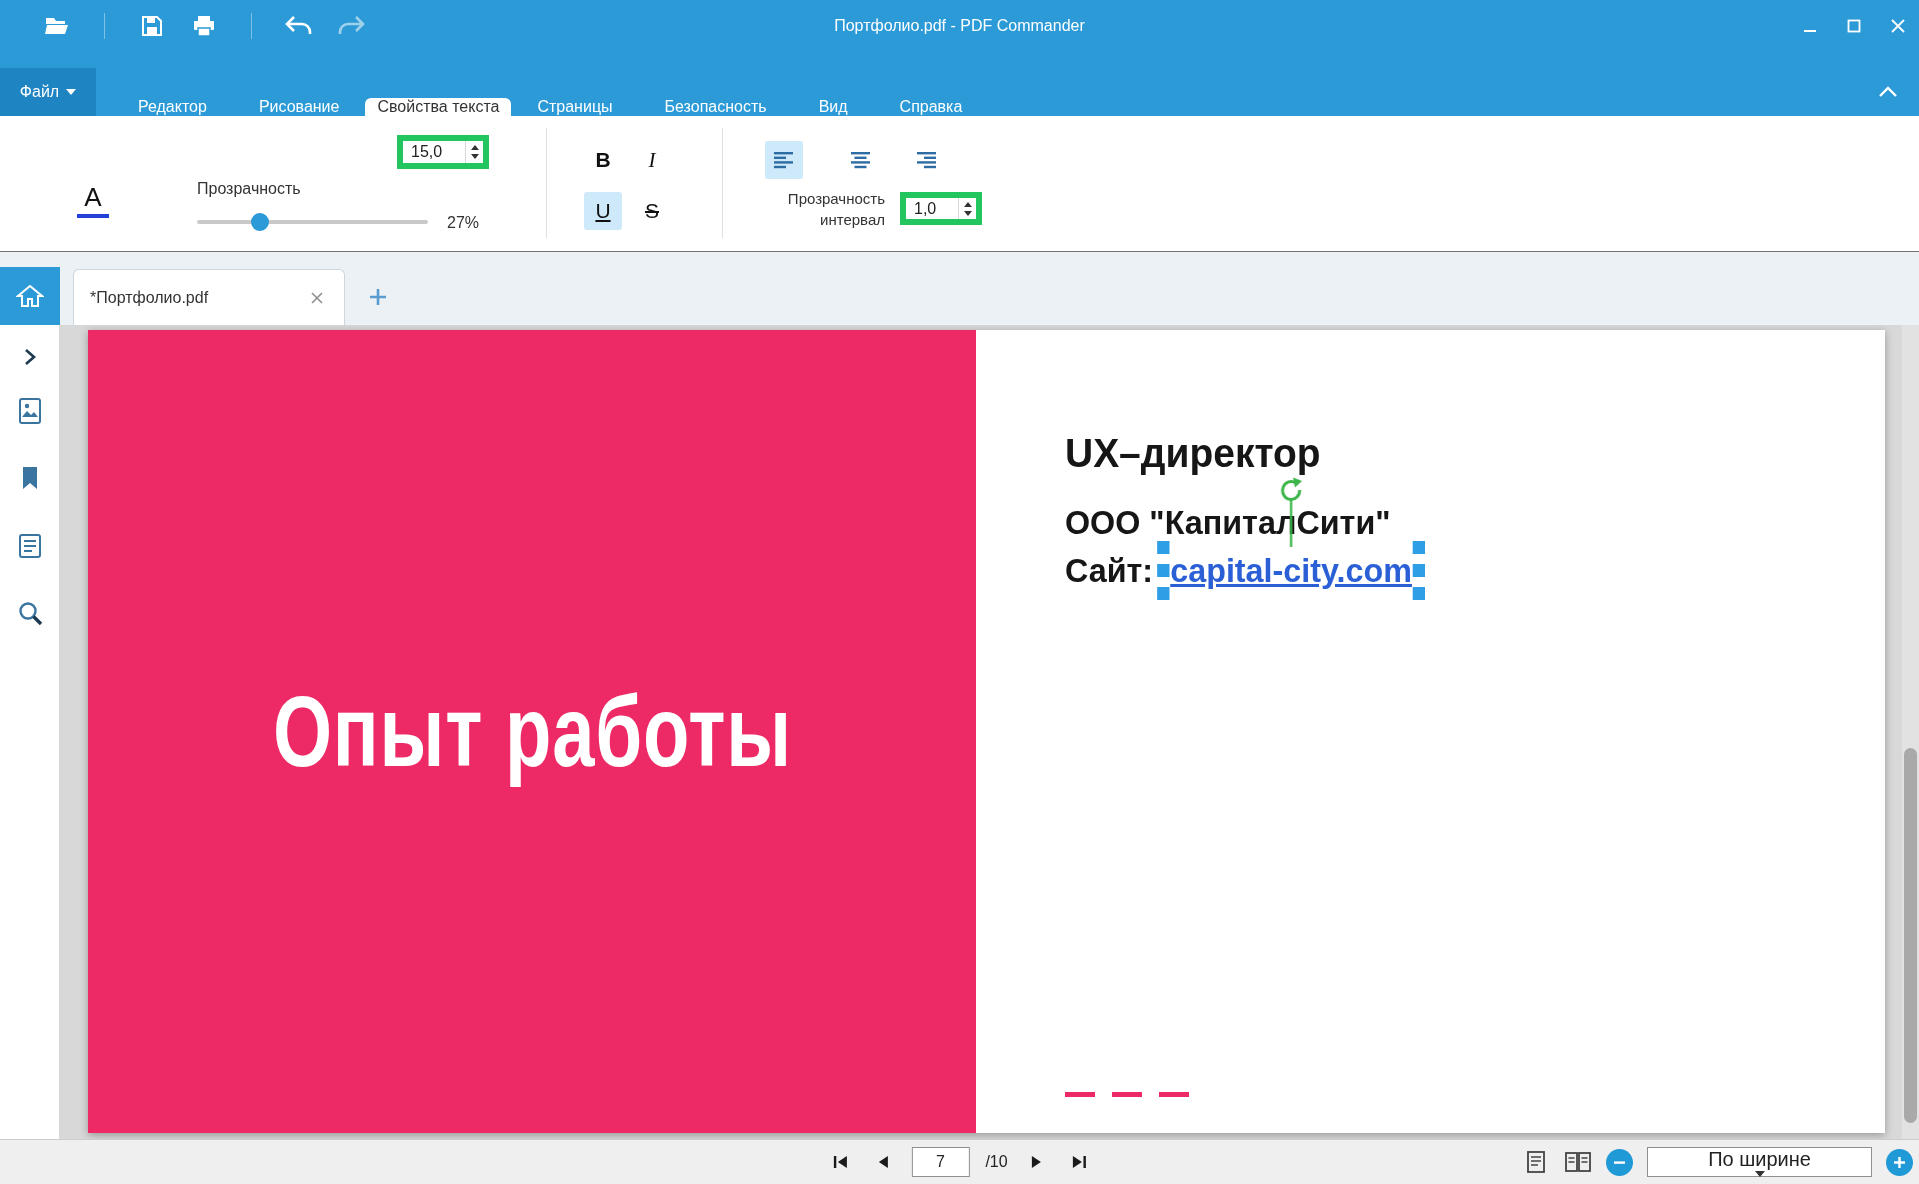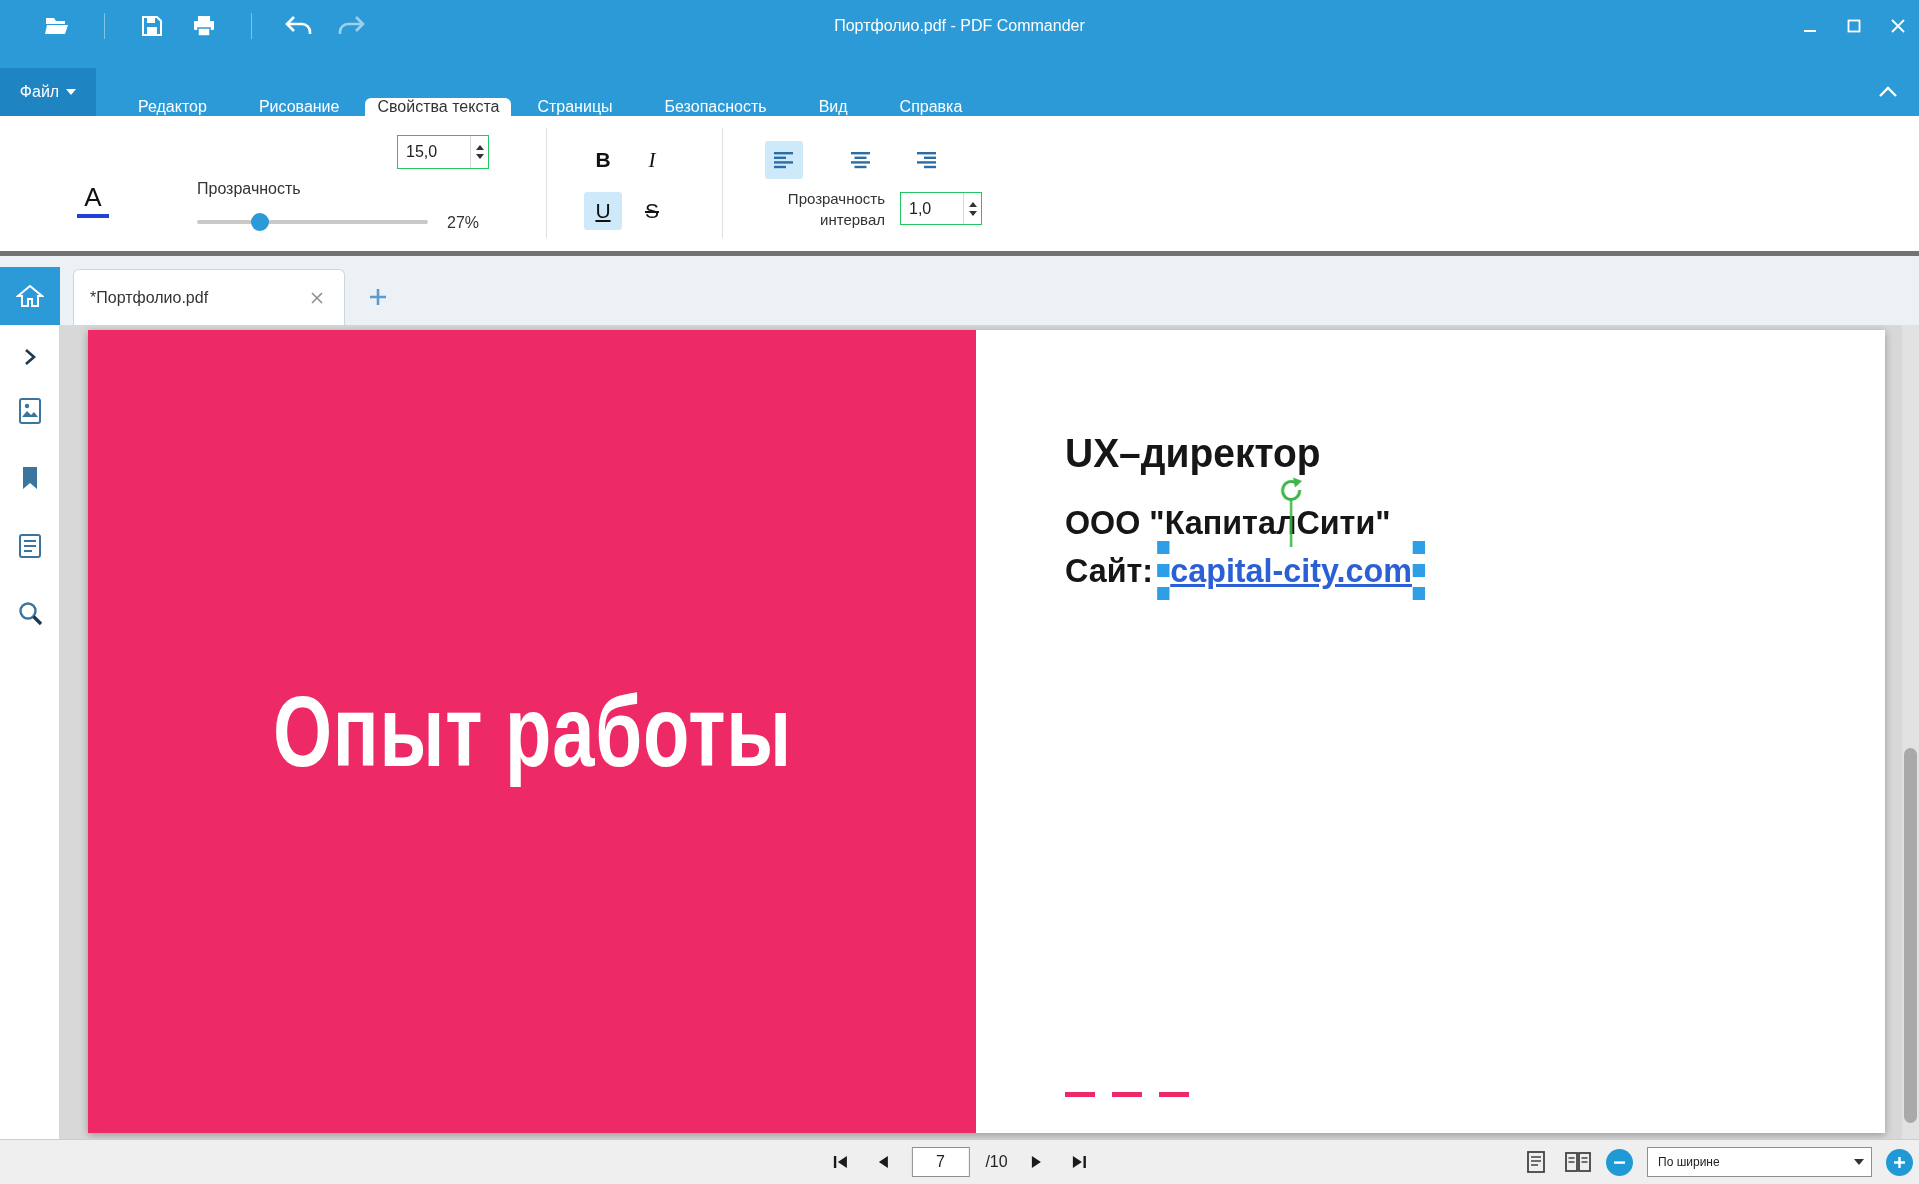--- a/index.html
+++ b/index.html
@@ -25,21 +25,21 @@
   .menu-tab.active { background:#fff; color:#333; border-radius:6px 6px 0 0; padding:0 12px; }
   .collapse-btn { position:absolute; right:18px; bottom:14px; width:26px; height:20px; display:flex; align-items:center; justify-content:center; cursor:pointer; }
 
   
   .ribbon { position:relative; height:135px; background:#fff; }
   .rb-sep { position:absolute; top:12px; height:110px; width:1px; background:#e0e0e0; }
   .combo { position:absolute; background:#fff; border:1px solid #9b9b9b; display:flex; align-items:center; font-size:16px; color:#222; cursor:pointer; }
   .combo .txt { flex:1; padding:0 10px; white-space:nowrap; overflow:hidden; }
   .combo .dd { width:26px; height:100%; display:flex; align-items:center; justify-content:center; }
   .tri-dn { width:0; height:0; border-left:5px solid transparent; border-right:5px solid transparent; border-top:6px solid #333; }
-  .spinbox { position:absolute; background:#fff; border:1px solid #22c55e; display:flex; align-items:center; font-size:16px; color:#222; }
+  .spinbox { position:absolute; background:#fff; border:6px solid #22c55e; display:flex; align-items:center; font-size:16px; color:#222; }
   .spinbox .txt { flex:1; padding:0 8px; }
   .spin { width:18px; height:100%; border-left:1px solid #d8d8d8; display:flex; flex-direction:column; align-items:center; justify-content:center; gap:4px; cursor:pointer; }
   .tri-up-s { width:0; height:0; border-left:4px solid transparent; border-right:4px solid transparent; border-bottom:5px solid #333; }
   .tri-dn-s { width:0; height:0; border-left:4px solid transparent; border-right:4px solid transparent; border-top:5px solid #333; }
 
   .color-btn { position:absolute; left:72px; top:66px; width:42px; height:42px; text-align:center; cursor:pointer; }
   .color-btn .letter { font-size:26px; color:#111; line-height:30px; }
   .color-btn .bar { margin:2px auto 0; width:32px; height:4px; background:#2540D9; }
 
   .transp-label { position:absolute; left:197px; top:64px; font-size:16px; color:#333; }
@@ -54,21 +54,21 @@
   .i { font-family:"Liberation Serif", serif; font-style:italic; }
   .u { text-decoration:underline; }
   .s { text-decoration:line-through; }
 
   .align-btn { position:absolute; top:25px; width:38px; height:38px; display:flex; align-items:center; justify-content:center; border-radius:3px; cursor:pointer; }
   .align-btn.active { background:#CEE9F9; }
 
   .ls-label { position:absolute; left:735px; top:72px; width:150px; text-align:right; font-size:15px; color:#333; line-height:21px; }
 
   
-  .tabstrip { position:relative; height:74px; background:#ECF1F5; border-top:5px solid #737373; }
+  .tabstrip { position:relative; height:74px; background:#ECF1F5; border-top:1px solid #737373; }
   .home-tile { position:absolute; left:0; bottom:0; width:60px; height:58px; background:#2B9AD7; display:flex; align-items:center; justify-content:center; cursor:pointer; }
   .doc-tab { position:absolute; left:73px; bottom:0; width:272px; height:56px; background:#fff; border:1px solid #ccd6de; border-bottom:none; border-radius:6px 6px 0 0; display:flex; align-items:center; padding:0 16px; cursor:pointer; }
   .doc-tab .label { flex:1; font-size:16px; color:#333; white-space:nowrap; }
   .tab-close { width:22px; height:22px; display:flex; align-items:center; justify-content:center; cursor:pointer; }
   .add-tab { position:absolute; left:362px; bottom:12px; width:32px; height:32px; display:flex; align-items:center; justify-content:center; cursor:pointer; }
 
   
   .workspace { position:relative; height:814px; display:flex; }
   .sidebar { width:60px; background:#fff; border-right:1px solid #d6d6d6; position:relative; }
   .sb-btn { position:absolute; left:14px; width:32px; height:32px; display:flex; align-items:center; justify-content:center; cursor:pointer; }
@@ -100,21 +100,21 @@
   
   .statusbar { position:relative; height:45px; background:#EFEFEF; border-top:1px solid #cdcdcd; }
   .nav-group { position:absolute; left:50%; top:0; height:100%; transform:translateX(-50%); display:flex; align-items:center; gap:16px; }
   .nav-btn { width:26px; height:26px; display:flex; align-items:center; justify-content:center; cursor:pointer; color:#1a1a1a; }
   .page-input { width:58px; height:30px; border:1px solid #8f8f8f; background:#fff; text-align:center; font-size:16px; font-family:"Liberation Sans", sans-serif; color:#222; }
   .page-total { font-size:16px; color:#222; }
   .zoom-group { position:absolute; right:6px; top:0; height:100%; display:flex; align-items:center; gap:14px; }
   .view-btn { width:28px; height:28px; display:flex; align-items:center; justify-content:center; cursor:pointer; }
   .circle-btn { width:27px; height:27px; border-radius:50%; background:#1F9AD6; display:flex; align-items:center; justify-content:center; cursor:pointer; }
   .zoom-combo { width:225px; height:30px; }
-  .zoom-combo-inner { position:relative; width:100%; height:100%; background:#fff; border:1px solid #8f8f8f; display:flex; align-items:center; font-size:12px; color:#222; cursor:pointer; }
+  .zoom-combo-inner { position:relative; width:100%; height:100%; background:#fff; border:1px solid #8f8f8f; display:flex; align-items:center; font-size:20px; color:#222; cursor:pointer;flex-direction:column; }
   .zoom-combo-inner .txt { flex:1; padding:0 10px; }
   .zoom-combo-inner .dd { width:24px; display:flex; align-items:center; justify-content:center; }
 </style>
 </head>
 <body>
 
 <div class="app">
 
   <div class="titlebar">
     <div class="tb-group">

